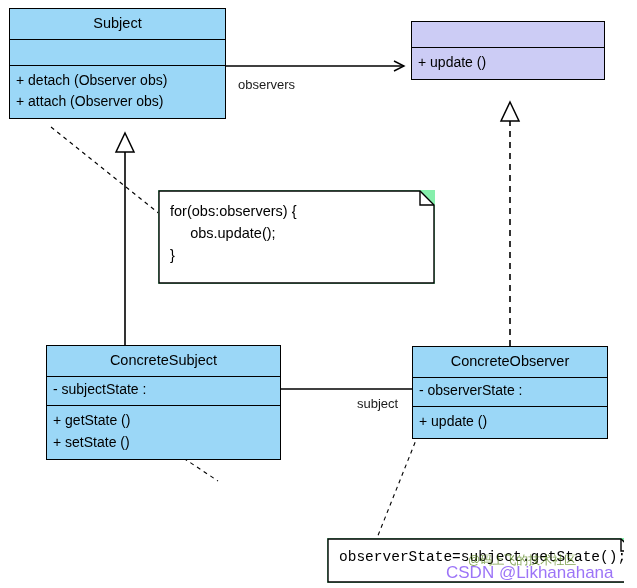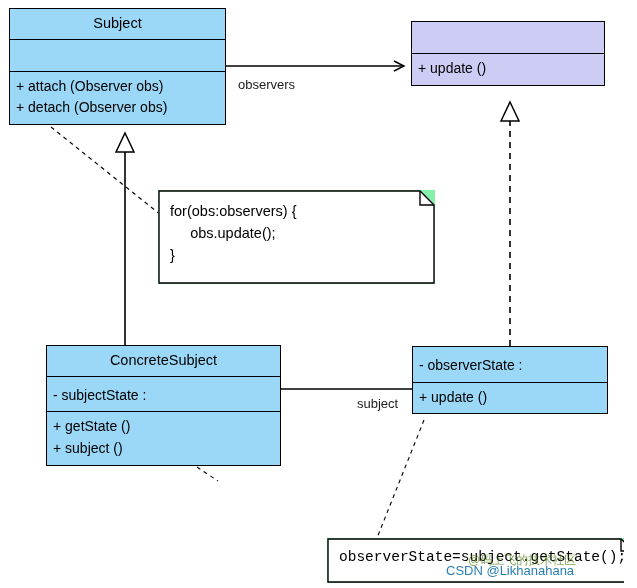--- a/index.html
+++ b/index.html
@@ -43,21 +43,21 @@
     text-align: center;
     font-size: 14.5px;
     color: #000000;
     border-bottom: 1.6px solid #000000;
     line-height: 1;
     padding: 7px 4px 8px 4px;
     white-space: nowrap;
   }
   .class-attrs {
     border-bottom: 1.6px solid #000000;
-    padding: 8px 6px 5px 6px;
+    padding: 2px 6px 5px 6px;
     min-height: 13px;
   }
   .class-ops {
     padding: 4px 6px 5px 6px;
   }
   .member {
     font-size: 14px;
     color: #000000;
     line-height: 1.55;
     white-space: nowrap;
@@ -105,22 +105,22 @@
     color: #1a1a1a;
     white-space: nowrap;
     z-index: 7;
     background: transparent;
   }
 
   
   .watermark {
     position: absolute;
     z-index: 20;
-    color: #0369a1;
-    font-size: 13px;
+    color: #8b5cf6;
+    font-size: 17px;
     white-space: nowrap;
     opacity: 0.85;
   }
   .watermark.cn {
     font-size: 12px;
     color: #4d7c0f;
     opacity: 0.7;
   }
 </style>
 </head>
@@ -166,46 +166,47 @@
       <line x1="424" y1="420" x2="375" y2="543" stroke="#000" stroke-width="1.1" stroke-dasharray="4,4"></line>
     </g>
   </svg>
 
   <div class="uml-class" style="left:9px; top:8px; width:217px;">
     <div class="class-title">Subject</div>
     <div class="class-attrs">
       <div class="member empty"></div>
     </div>
     <div class="class-ops">
+      <div class="member">+  detach (Observer obs)</div>
       <div class="member">+  attach (Observer obs)</div>
-      <div class="member">+  detach (Observer obs)</div>
     </div>
   </div>
 
   <div class="uml-class iface" style="left:411px; top:21px; width:194px;">
     <div class="class-attrs">
       <div class="member empty"></div>
     </div>
     <div class="class-ops">
       <div class="member">+  update ()</div>
     </div>
   </div>
 
   <div class="uml-class" style="left:9px; top:345px; width:235px;margin-left:37px;">
     <div class="class-title">ConcreteSubject</div>
     <div class="class-attrs">
       <div class="member">-  subjectState  :</div>
     </div>
     <div class="class-ops">
       <div class="member">+  getState ()</div>
-      <div class="member">+  subject ()</div>
+      <div class="member">+  setState ()</div>
     </div>
   </div>
 
   <div class="uml-class" style="left:412px; top:346px; width:196px;">
+    <div class="class-title">ConcreteObserver</div>
     <div class="class-attrs">
       <div class="member">-  observerState  :</div>
     </div>
     <div class="class-ops">
       <div class="member">+  update ()</div>
     </div>
   </div>
 
   <div class="uml-note" style="left:158px; top:190px; width:277px; height:94px;">
     <svg class="note-svg" viewBox="0 0 277 94" preserveAspectRatio="none" xmlns="http://www.w3.org/2000/svg">

